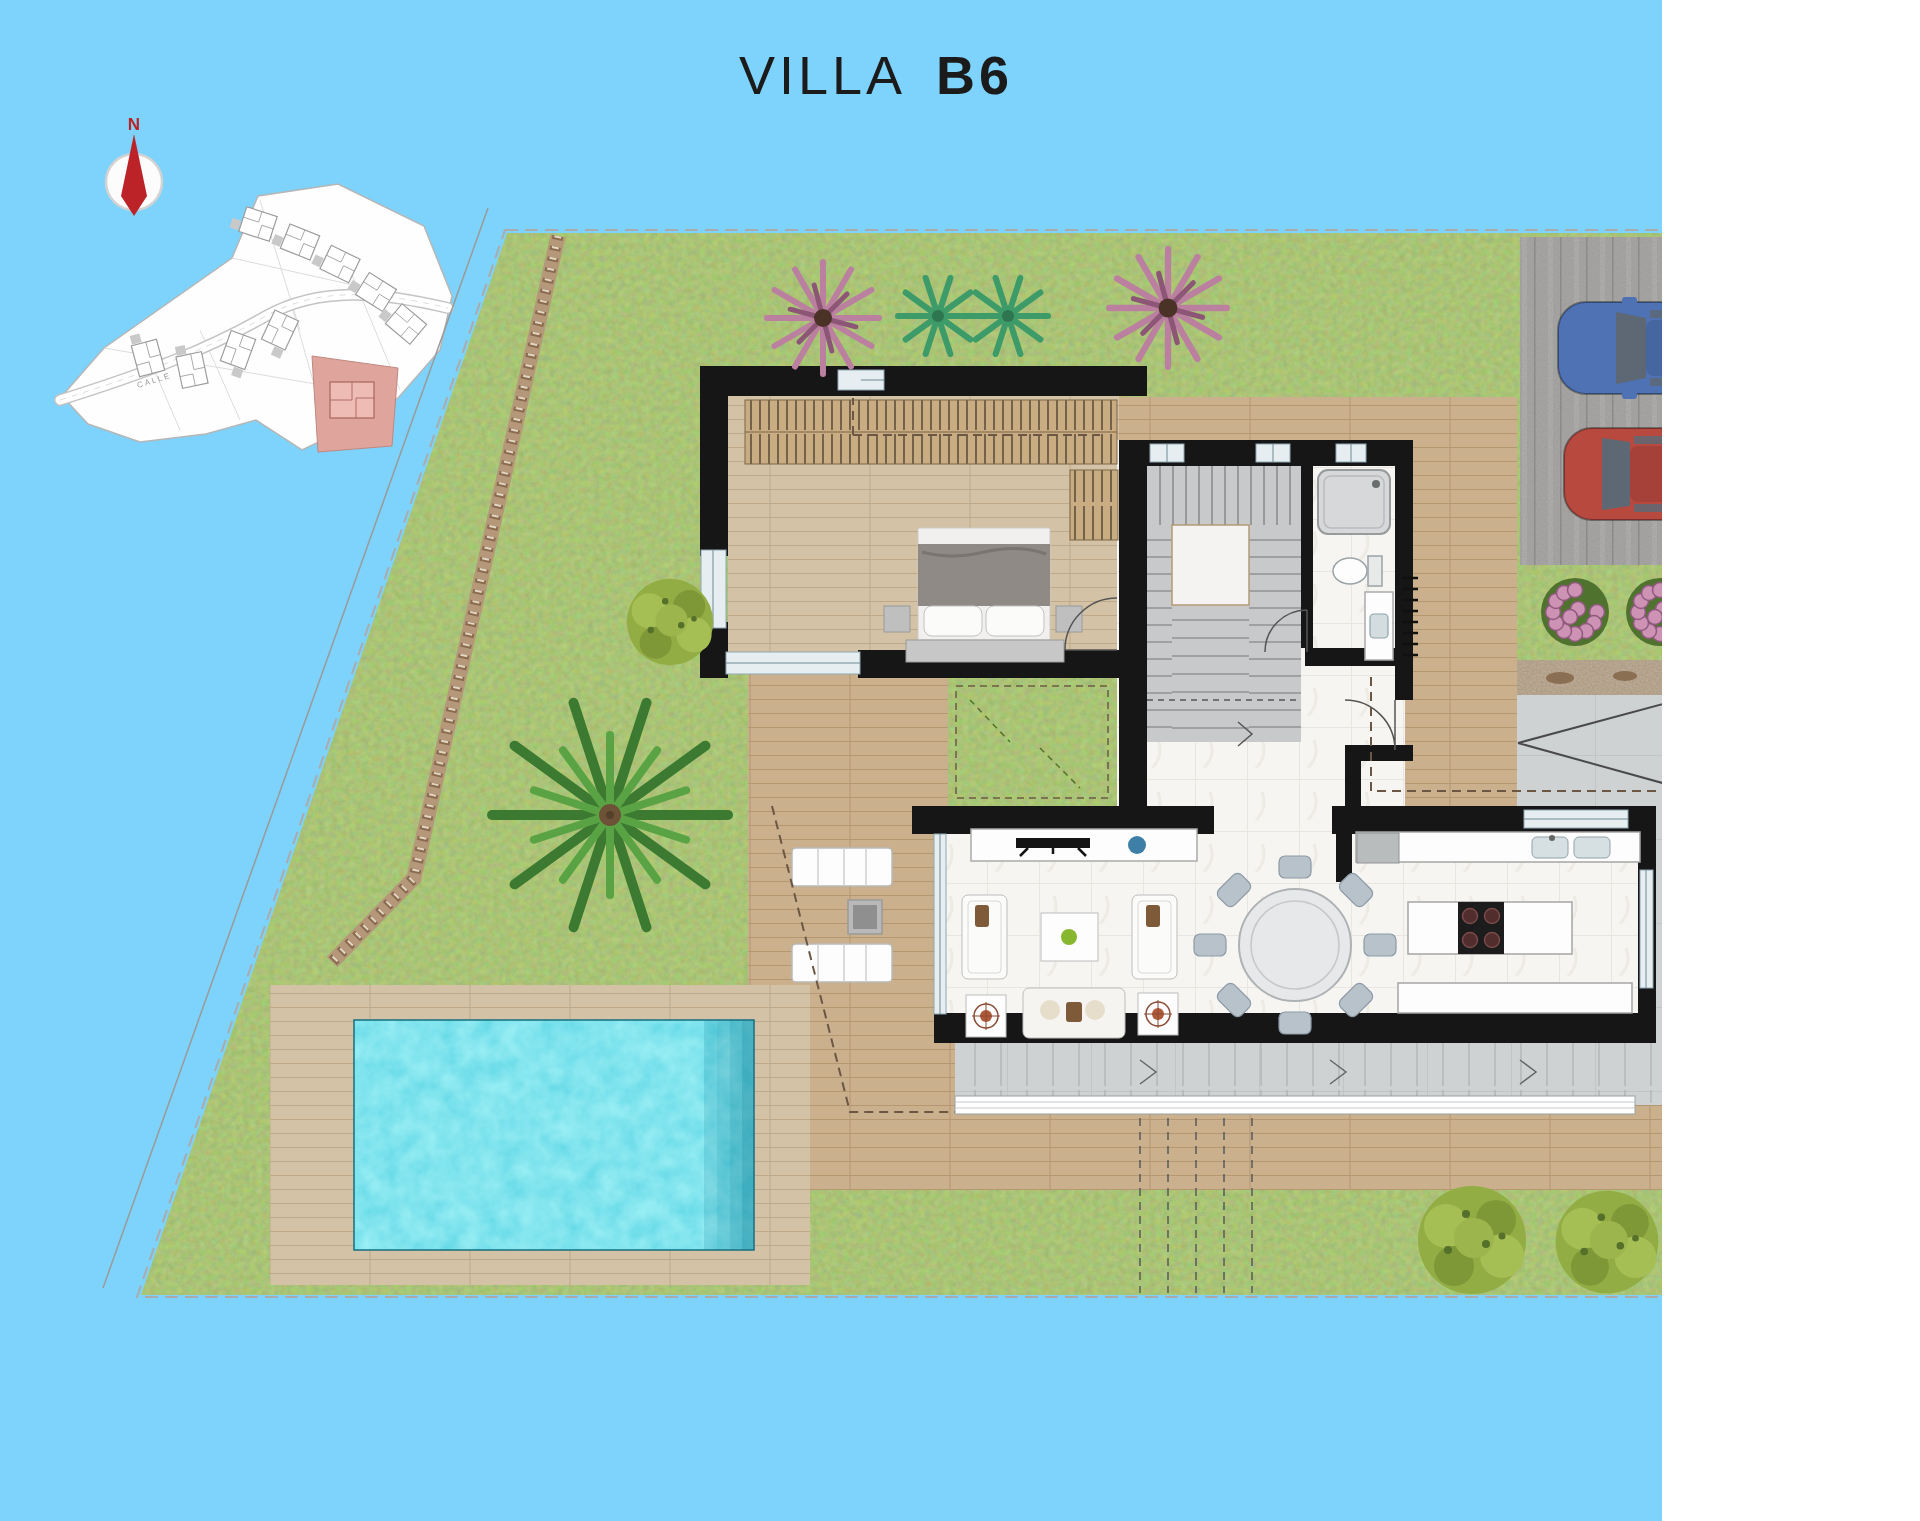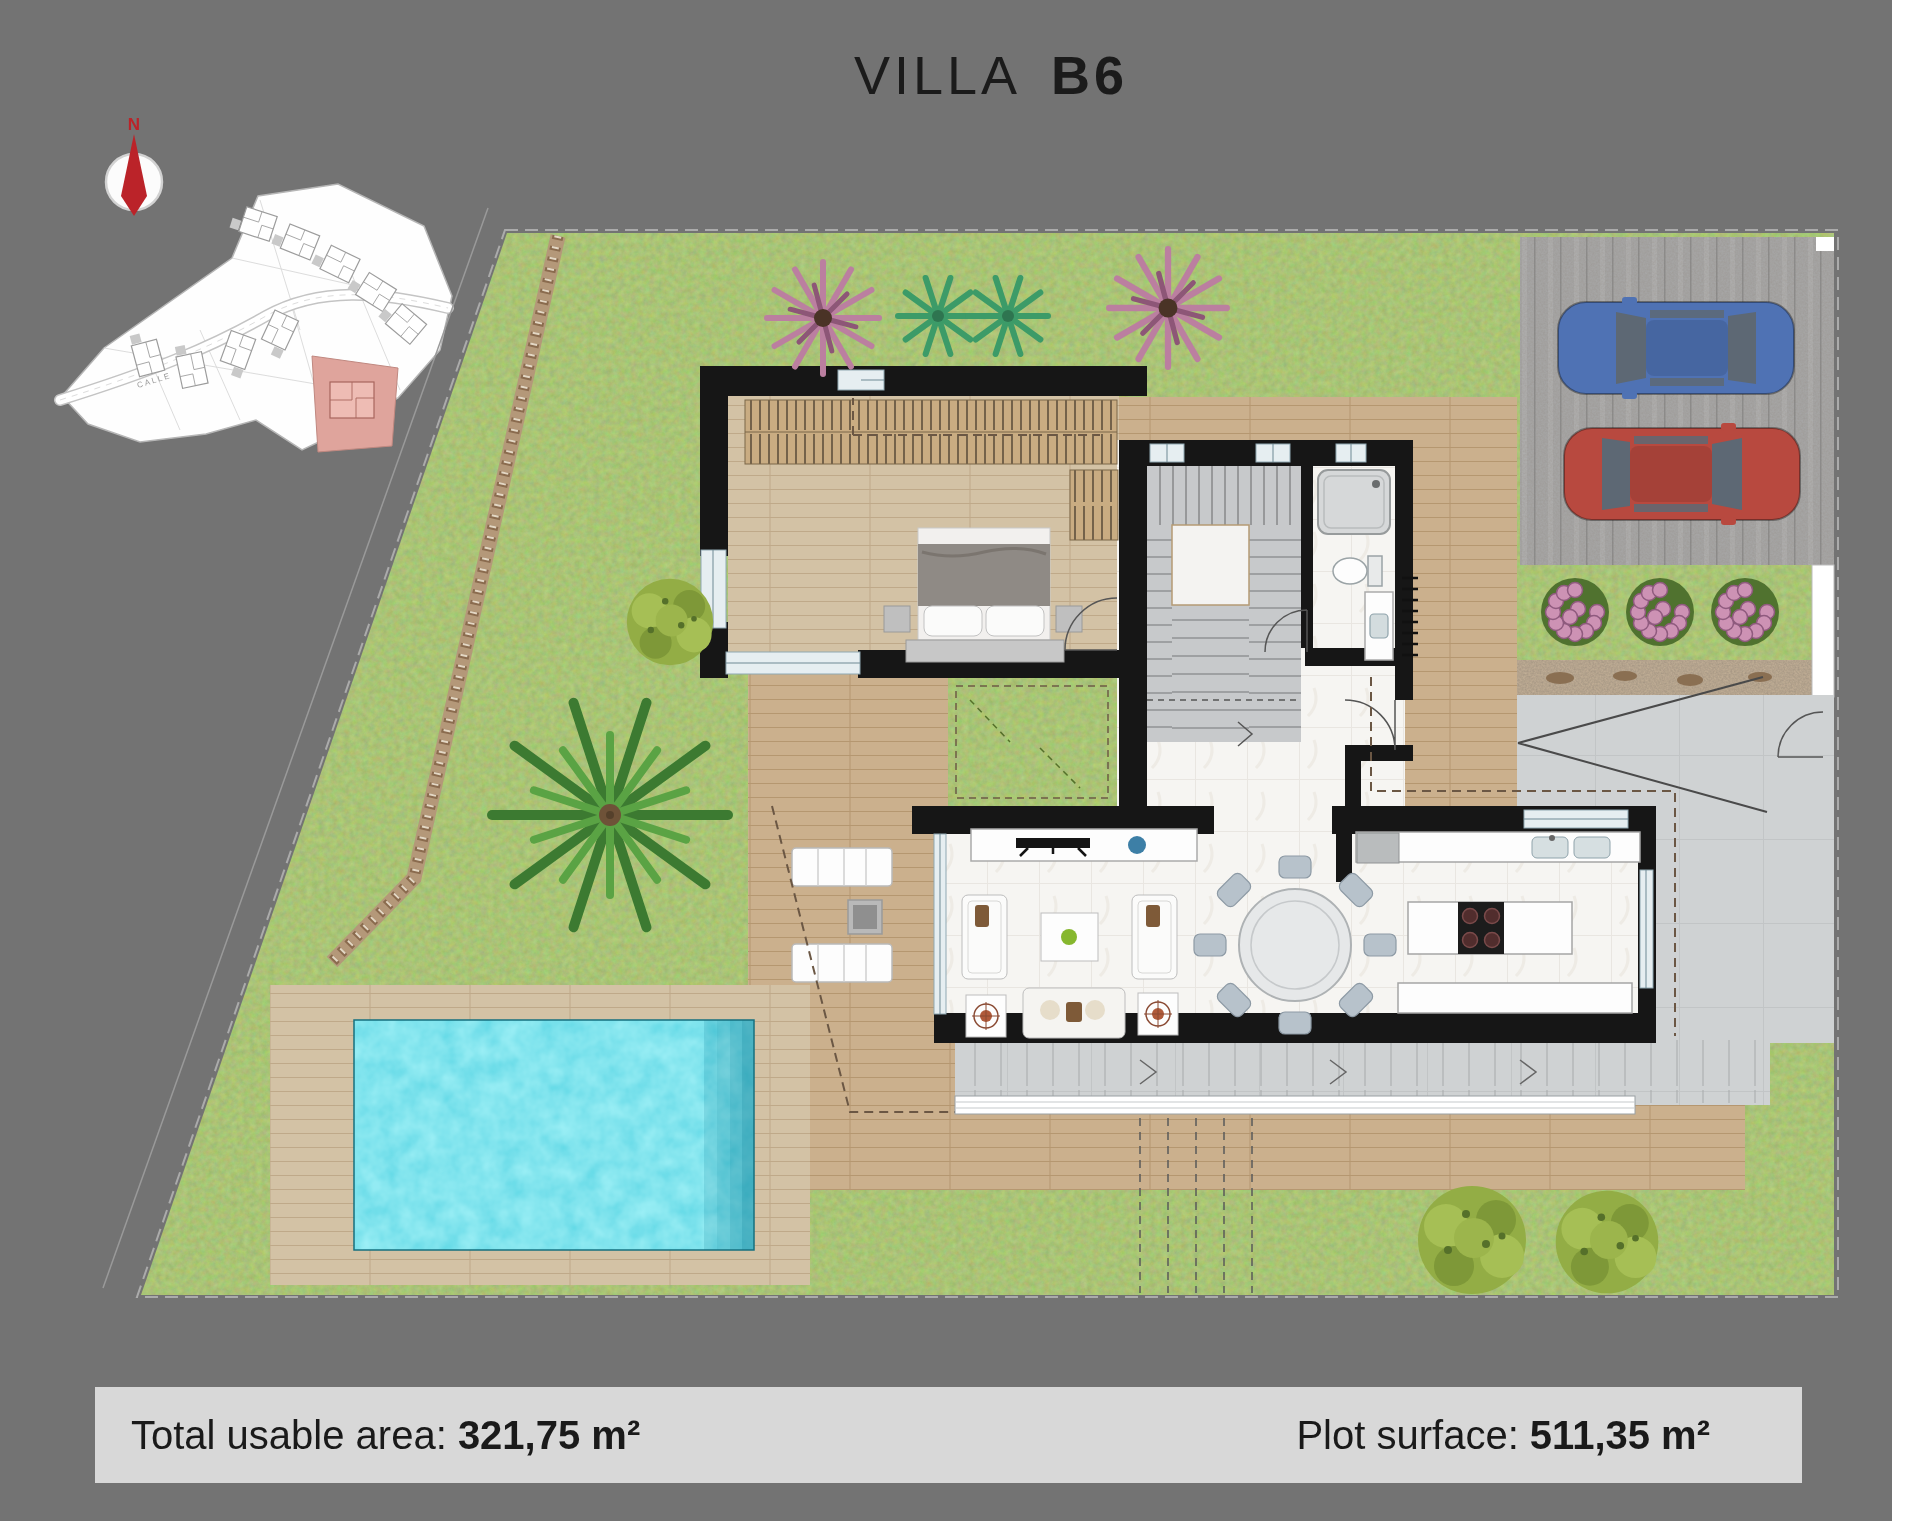--- a/index.html
+++ b/index.html
@@ -1,16 +1,16 @@
 <!DOCTYPE html>
 <html><head>
 <meta charset="utf-8">
 <style>
   html,body{margin:0;padding:0;background:#ffffff;}
-  #page{position:relative;width:1892px;height:1521px;background:#737373;overflow:hidden;
+  #page{position:relative;width:1662px;height:1521px;background:#7dd3fc;overflow:hidden;
         font-family:"Liberation Sans", sans-serif;}
   #plan-svg{position:absolute;left:0;top:0;}
   .title{position:absolute;top:44px;left:90px;right:0;text-align:center;
          font-size:54px;color:#1b1b1b;letter-spacing:4px;}
   .title .t-name{font-weight:400;}
   .title .t-unit{font-weight:700;margin-left:30px;}
   .footer-bar{position:absolute;left:95px;right:90px;top:1387px;height:96px;
               background:#d8d8d8;display:flex;align-items:center;justify-content:space-between;
               padding:0 92px 0 36px;box-sizing:border-box;}
   .footer-item{font-size:40px;color:#1a1a1a;white-space:nowrap;}
@@ -479,22 +479,14 @@
   <use href="#agave" transform="translate(1008,316)"></use>
   <use href="#bush" transform="translate(670,622) scale(0.8)"></use>
   <use href="#palm" transform="translate(610,815)"></use>
   <use href="#bush" transform="translate(1472,1240)"></use>
   <use href="#bush" transform="translate(1607,1242) scale(0.95)"></use>
 </g>
 
 <polygon points="505,230 1838,230 1838,1297 137,1297" fill="none" stroke="#ababab" stroke-width="2" stroke-dasharray="13 7"></polygon>
 </svg>
 
-<div class="footer-bar">
-  <div class="footer-item">
-    <span>Total usable area: </span><b>321,75 m²</b>
-  </div>
-  <div class="footer-item">
-    <span>Plot surface: </span><b>511,35 m²</b>
-  </div>
+
 </div>
 
-</div>
-
 </body></html>

